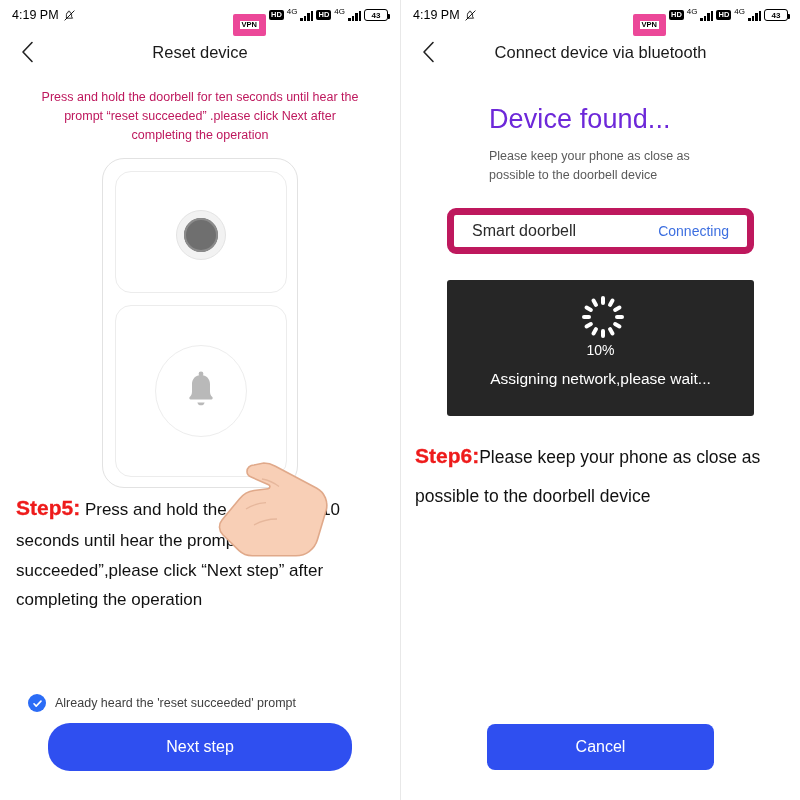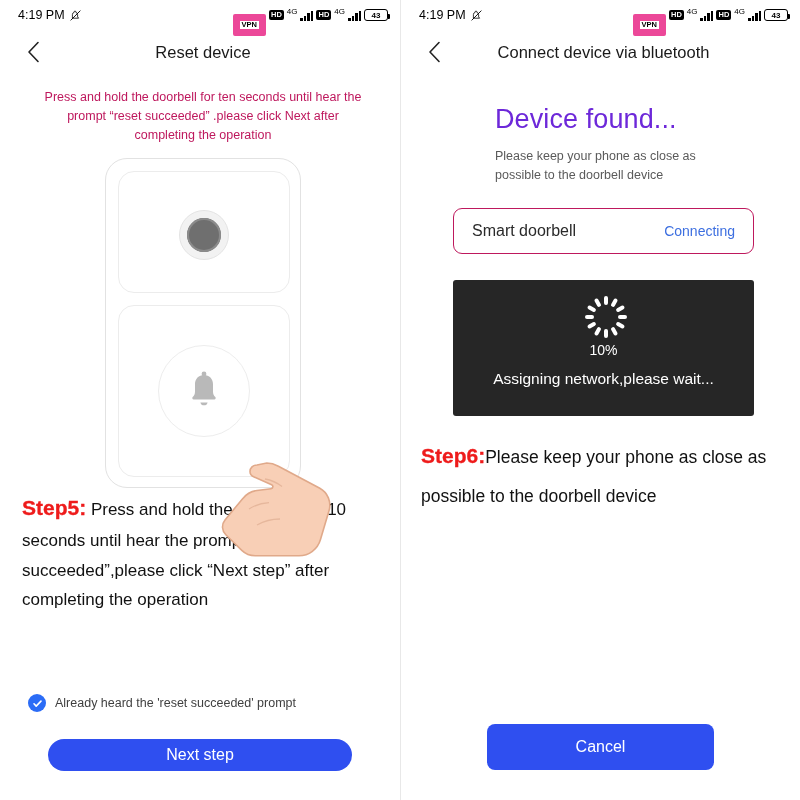--- a/index.html
+++ b/index.html
@@ -12,21 +12,20 @@
   .screens {
     display: flex;
     width: 800px;
     height: 800px;
   }
   .panel {
     width: 400px;
     height: 800px;
     position: relative;
     background: #ffffff;
-    padding-left: 6px;
   }
   .panel.right { border-left: 1px solid #e8e8e8; }
 
   
   .statusbar {
     height: 30px;
     display: flex;
     align-items: center;
     padding: 0 12px;
     font-size: 12.5px;
@@ -185,21 +184,21 @@
     width: 18px; height: 18px; border-radius: 50%;
     background: #2b6cf6;
     display: flex; align-items: center; justify-content: center;
     flex: 0 0 auto;
   }
   .check svg { display:block; }
   .checklabel { font-size: 12.5px; color: #3f3f3f; }
   .cta {
     position: absolute;
     left: 48px; right: 48px; bottom: 29px;
-    height: 32px;
+    height: 48px;
     background: #2f4ff0;
     color: #fff;
     border: none;
     border-radius: 22px;
     font-size: 16px;
     font-family: "Liberation Sans", sans-serif;
     cursor: pointer;
   }
   .cta.right { left: 86px; right: 86px; bottom: 30px; border-radius: 8px; height: 46px; }
 
@@ -212,21 +211,21 @@
   }
   .found-sub {
     padding: 12px 70px 0 88px;
     font-size: 12.5px;
     color: #5a5a5a;
     line-height: 1.55;
   }
   .device-card {
     margin: 22px 46px 0;
     height: 46px;
-    border: 1px solid #be185d;
+    border: 7px solid #be185d;
     border-radius: 9px;
     display: flex;
     align-items: center;
     justify-content: space-between;
     padding: 0 18px;
     background: #fff;
   }
   .device-name { font-size: 16px; color: #2a2a2a; }
   .device-status { font-size: 14px; color: #3d6fe0; }
   .progress-card {

